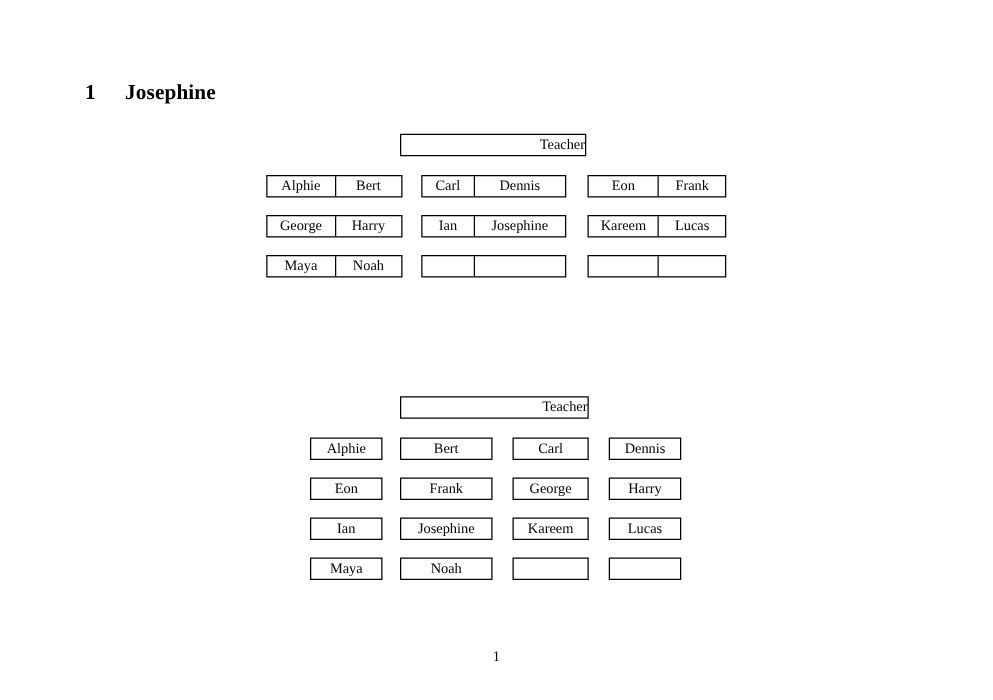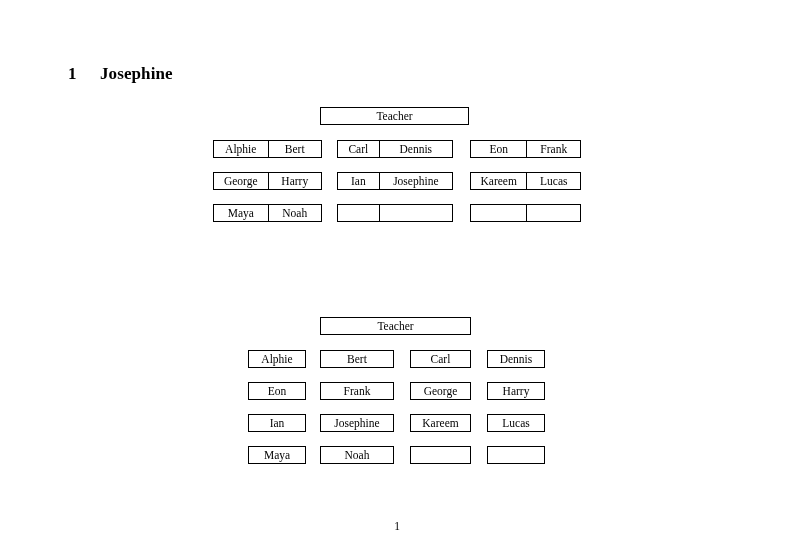--- a/index.html
+++ b/index.html
@@ -37,21 +37,21 @@
   #heading-classical   { left: 68px; top: 64px; }
   #heading-distributed { left: 68px; top: 275px; }
 
   
   .teacher-box {
     position: absolute;
     box-sizing: border-box;
     border: 1px solid #000000;
     background: #ffffff;
     font-size: 11.5px;
-    text-align: center;
+    text-align: right;
     line-height: 16px;
     height: 18px;
   }
 
   
   .pair-table {
     position: absolute;
     box-sizing: border-box;
     border: 1px solid #000000;
     background: #ffffff;

